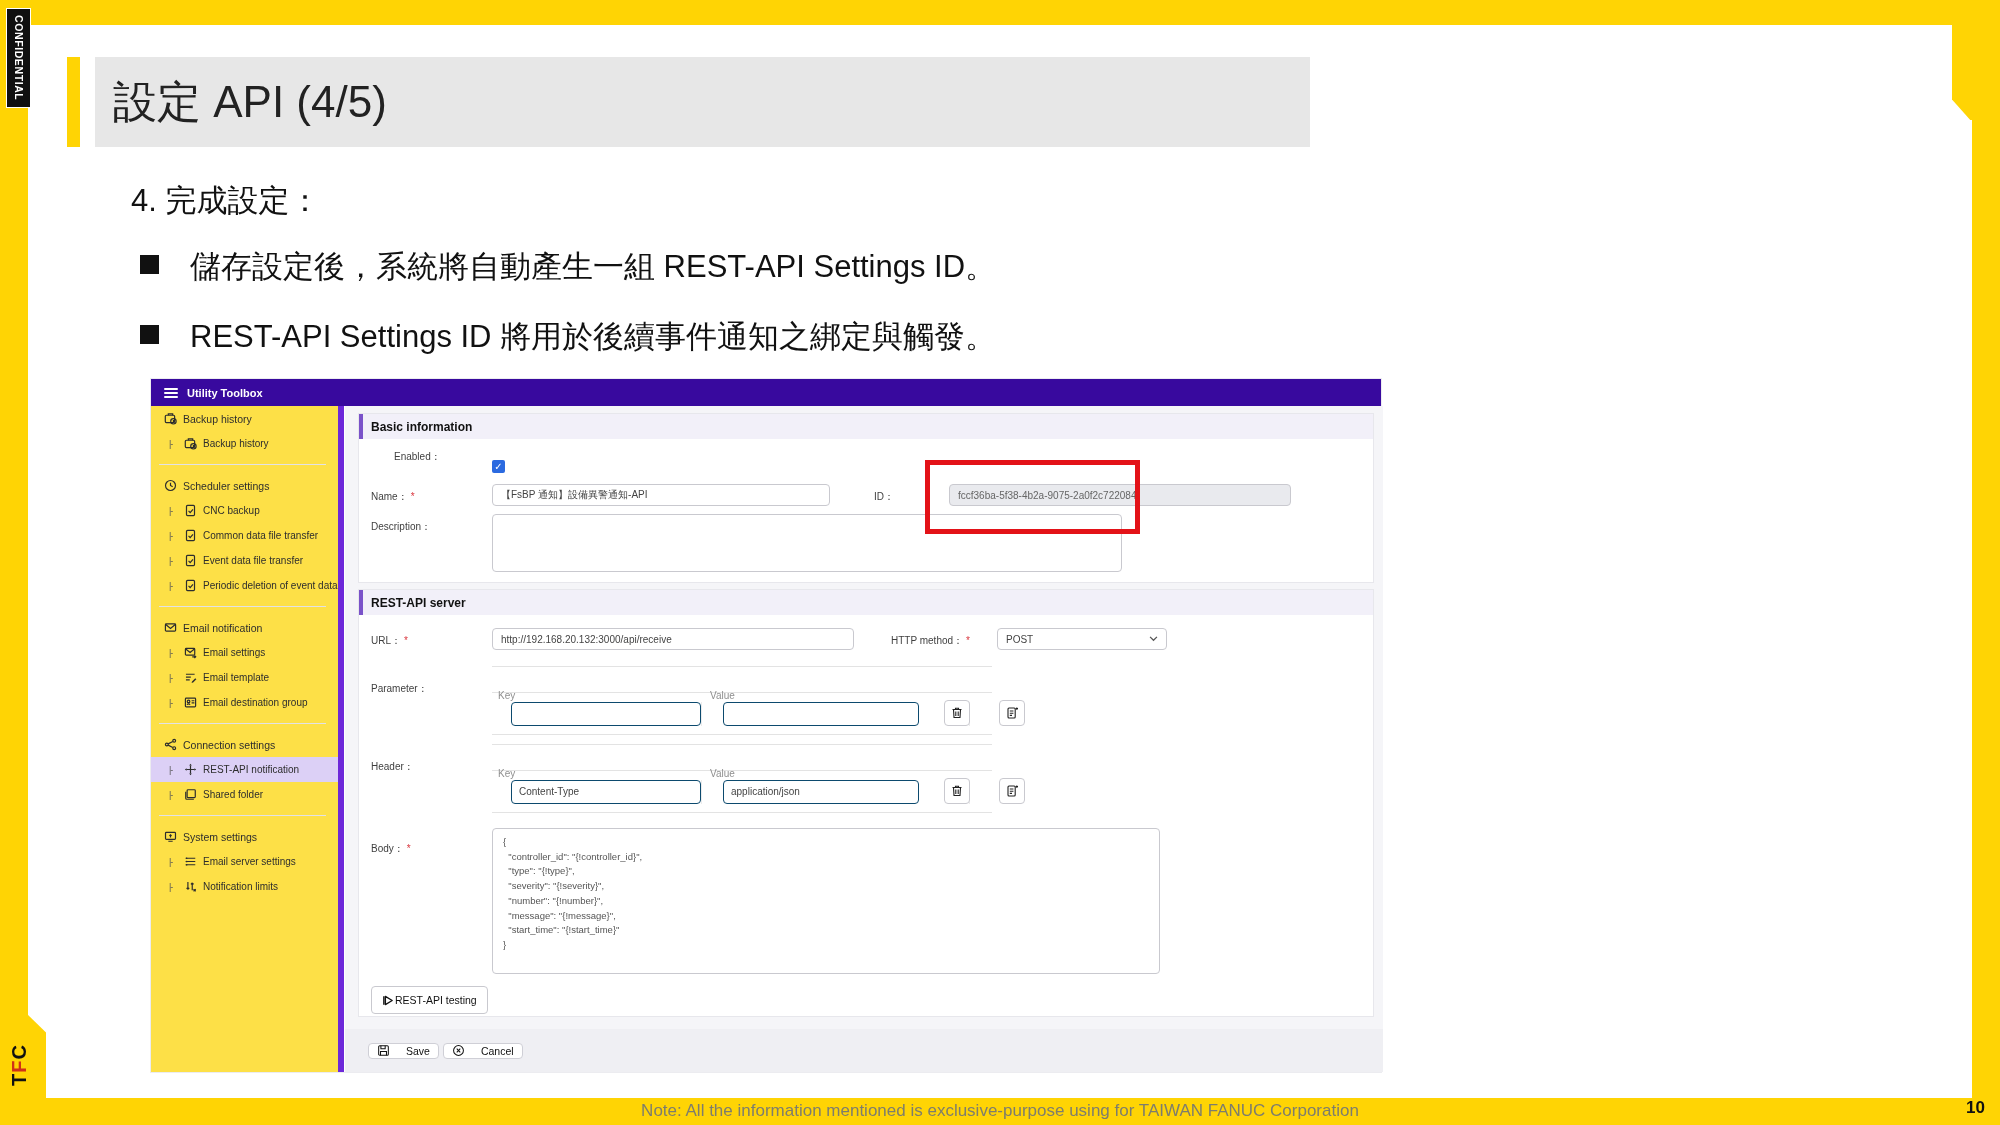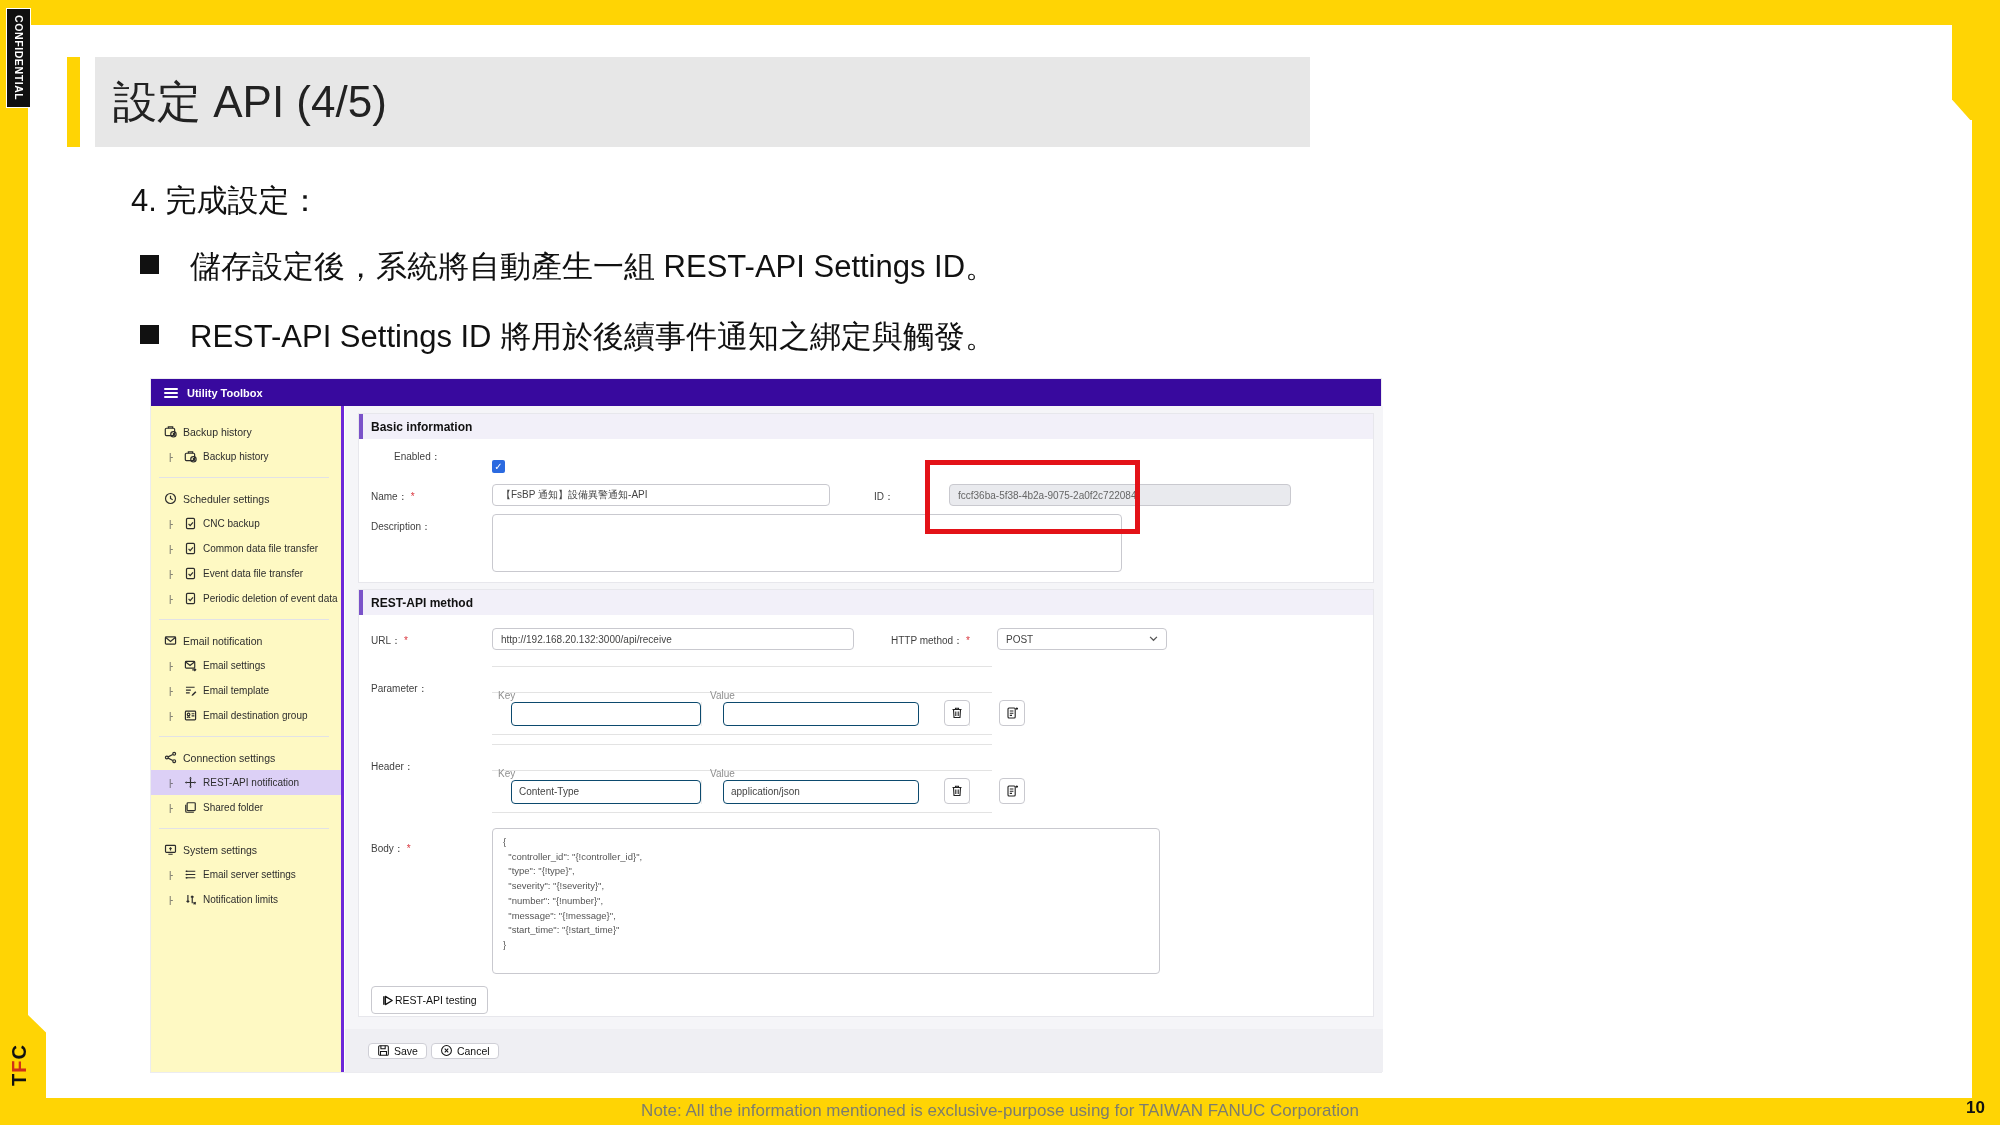--- a/index.html
+++ b/index.html
@@ -43,22 +43,22 @@
 
   
   .app { position:absolute; left:150px; top:378px; width:1232px; height:695px;
     background:#fff; border:1px solid #ececf0; font-size:10px; color:#333; }
   .app-header { position:absolute; left:0; top:0; width:100%; height:27px; background:#38099e;
     display:flex; align-items:center; padding-left:13px; gap:9px; }
   .hamburger { width:14px; height:10px; display:flex; flex-direction:column; justify-content:space-between; cursor:pointer; }
   .hamburger i { display:block; height:2px; background:#fff; border-radius:1px; }
   .app-title { color:#fff; font-weight:bold; font-size:11px; }
 
-  .sidebar { position:absolute; left:0; top:27px; width:193px; height:666px; background:#fef9c3;
-    border-right:3px solid #6d28d9; padding-top:13px; overflow:hidden; }
+  .sidebar { position:absolute; left:0; top:27px; width:193px; height:666px; background:#fde047;
+    border-right:6px solid #6d28d9; overflow:hidden; }
   .srow { display:flex; align-items:center; height:25px; padding-left:13px; gap:6px;
     font-size:10.5px; color:#2d2d2d; cursor:pointer; white-space:nowrap; }
   .srow.sub { padding-left:18px; font-size:10px; }
   .tree { color:#555; font-size:9px; width:9px; flex:none; letter-spacing:-1px; }
   .sicon { width:13px; height:13px; flex:none; }
   .sicon svg { width:13px; height:13px; display:block; }
   .sicon * { stroke:#2d2d2d; stroke-width:1.1; fill:none; }
   .sicon .fl { fill:#2d2d2d; stroke:none; }
   .srow.selected { background:#dcd0f6; }
   .sdiv { border-top:1px solid #e2e2e6; margin:8px 12px 8px 8px; }
@@ -114,21 +114,21 @@
 
   .test-btn { position:absolute; left:12px; top:396px; height:28px; border:1px solid #c9c9cf;
     border-radius:4px; background:#fff; display:flex; align-items:center; padding:0 10px;
     font-size:10.5px; color:#111; cursor:pointer; }
   .test-btn svg { width:13px; height:13px; }
   .test-btn svg path { stroke:#111; stroke-width:1.3; fill:none; stroke-linejoin:round; }
 
   .action-bar { position:absolute; left:0; top:623px; width:1038px; height:43px; background:#efeff3;
     display:flex; align-items:center; padding-left:23px; gap:4px; }
   .act-btn { height:16px; border:1px solid #cfcfd6; border-radius:4px; background:#fff;
-    display:flex; align-items:center; gap:4px; padding:0 8px; font-size:10.5px; color:#111; cursor:pointer; }
+    display:flex; align-items:center; gap:16px; padding:0 8px; font-size:10.5px; color:#111; cursor:pointer; }
   .act-btn svg { width:13px; height:13px; }
   .act-btn svg * { stroke:#111; stroke-width:1.1; fill:none; }
 
   
   .footer-note { position:absolute; left:0; top:1101px; width:2000px; text-align:center;
     font-size:17px; color:#7d7d6e; }
   .page-num { position:absolute; right:15px; top:1098px; font-size:17px; font-weight:bold; color:#111; }
 </style>
 </head>
 <body>
@@ -363,21 +363,21 @@
         <div class="lbl" style="left:515px; top:76px;"><span>ID：</span></div>
         <input class="inp readonly" style="left: 590px; top: 70px; width: 342px;" readonly="" value="fccf36ba-5f38-4b2a-9075-2a0f2c722084">
         <div class="lbl" style="left:12px; top:106px;"><span>Description：</span></div>
         <textarea class="ta" style="left: 133px; top: 100px; width: 630px; height: 58px;"></textarea>
       </div>
 
       <div class="red-box"></div>
 
       <div class="card card2">
         <div class="section-bar">
-          <span>REST-API method</span>
+          <span>REST-API server</span>
         </div>
 
         <div class="lbl" style="left:12px; top:44px;"><span>URL：</span><span class="req">*</span></div>
         <input class="inp" style="left: 133px; top: 38px; width: 362px;" value="http://192.168.20.132:3000/api/receive">
         <div class="lbl" style="left:532px; top:44px;"><span>HTTP method：</span><span class="req">*</span></div>
         <div class="select" style="left:638px; top:38px; width:170px;">
           <span>POST</span>
           <svg viewBox="0 0 10 7">
               <path d="M1 1l4 4 4-4"></path>
             </svg>

